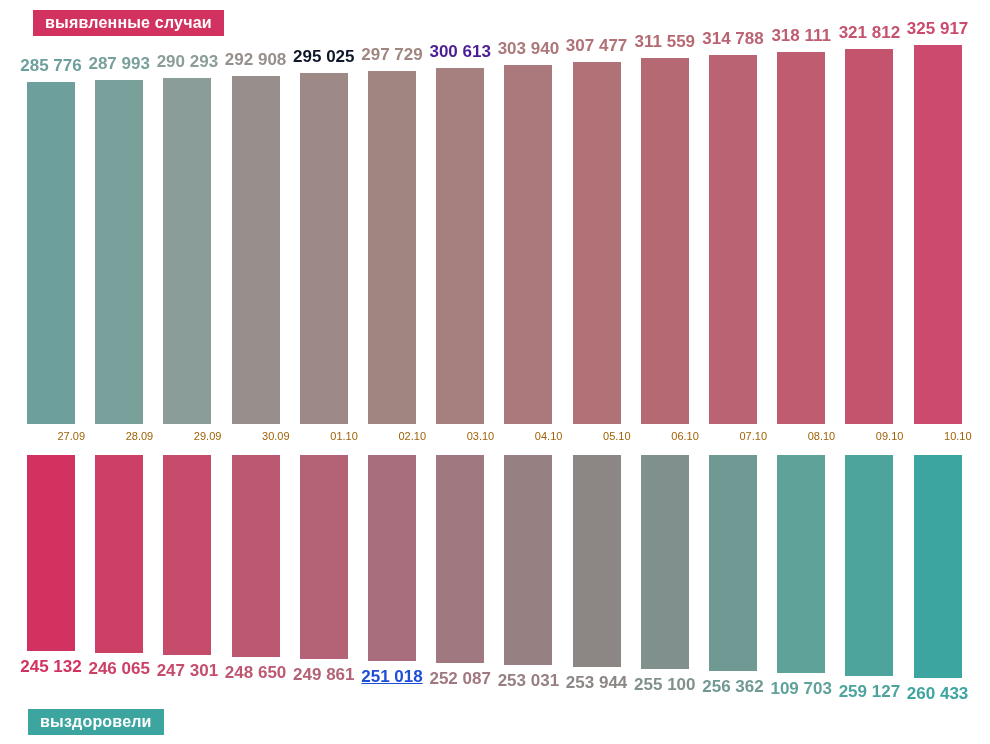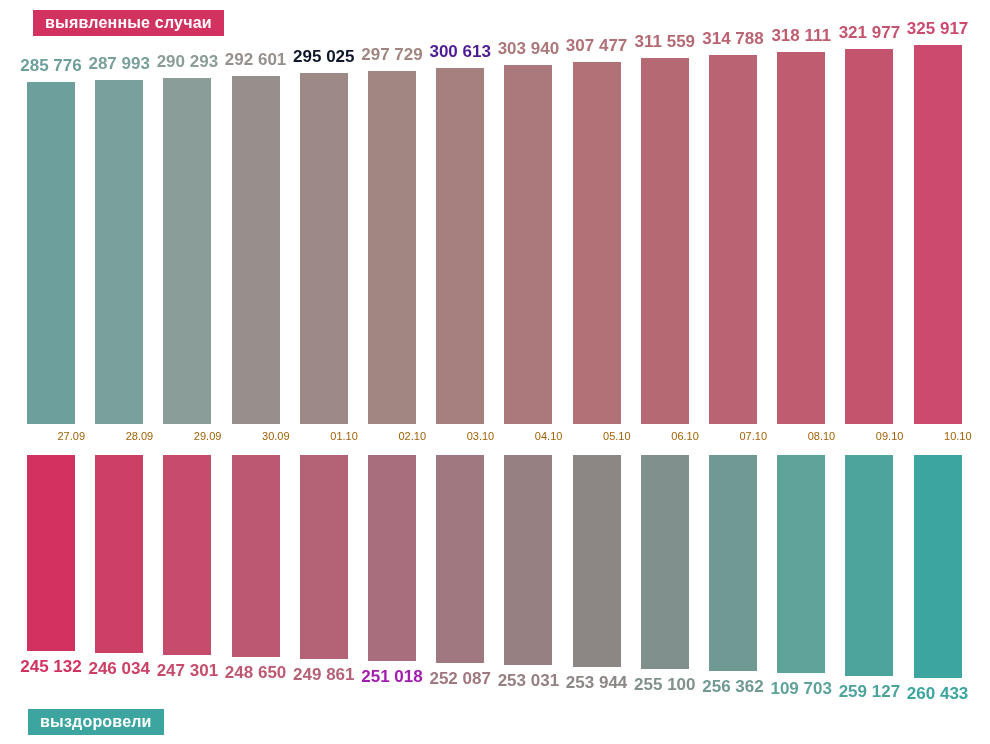--- a/index.html
+++ b/index.html
@@ -74,55 +74,55 @@
   <div class="badge" id="badge-cases" style="background: rgb(210, 50, 95);">выявленные случаи</div>
 
   <div id="bars-cases">
       <div class="bar" style="left: 27px; top: 82px; width: 48px; height: 342px; background: rgb(109, 160, 156);"></div>
       <div class="bar-label" style="left: 11px; top: 56px; width: 80px; color: rgb(109, 160, 156);">285 776</div>
       <div class="bar" style="left: 95.2px; top: 79.9565px; width: 48px; height: 344.044px; background: rgb(122, 160, 156);"></div>
       <div class="bar-label" style="left: 79.2px; top: 53.9565px; width: 80px; color: rgb(122, 160, 156);">287 993</div>
       <div class="bar" style="left: 163.4px; top: 77.8365px; width: 48px; height: 346.164px; background: rgb(138, 157, 152);"></div>
       <div class="bar-label" style="left: 147.4px; top: 51.8365px; width: 80px; color: rgb(138, 157, 152);">290 293</div>
       <div class="bar" style="left: 231.6px; top: 75.7091px; width: 48px; height: 348.291px; background: rgb(150, 143, 140);"></div>
-      <div class="bar-label" style="left: 215.6px; top: 49.7091px; width: 80px; color: rgb(150, 143, 140);">292 601</div>
+      <div class="bar-label" style="left: 215.6px; top: 49.7091px; width: 80px; color: rgb(150, 143, 140);">292 908</div>
       <div class="bar" style="left: 299.8px; top: 73.4747px; width: 48px; height: 350.525px; background: rgb(157, 138, 135);"></div>
       <div class="bar-label" style="left: 283.8px; top: 47.4747px; width: 80px; color: #0f172a;">295 025</div>
       <div class="bar" style="left: 368px; top: 70.9823px; width: 48px; height: 353.018px; background: rgb(160, 133, 129);"></div>
       <div class="bar-label" style="left: 352px; top: 44.9823px; width: 80px; color: rgb(160, 133, 129);">297 729</div>
       <div class="bar" style="left: 436.2px; top: 68.324px; width: 48px; height: 355.676px; background: rgb(166, 127, 127);"></div>
       <div class="bar-label" style="left: 420.2px; top: 42.324px; width: 80px; color: #4c1d95;">300 613</div>
       <div class="bar" style="left: 504.4px; top: 65.2573px; width: 48px; height: 358.743px; background: rgb(171, 120, 123);"></div>
       <div class="bar-label" style="left: 488.4px; top: 39.2573px; width: 80px; color: rgb(171, 120, 123);">303 940</div>
       <div class="bar" style="left: 572.6px; top: 61.9971px; width: 48px; height: 362.003px; background: rgb(176, 113, 119);"></div>
       <div class="bar-label" style="left: 556.6px; top: 35.9971px; width: 80px; color: rgb(176, 113, 119);">307 477</div>
       <div class="bar" style="left: 640.8px; top: 58.2345px; width: 48px; height: 365.766px; background: rgb(181, 106, 115);"></div>
       <div class="bar-label" style="left: 624.8px; top: 32.2345px; width: 80px; color: rgb(181, 106, 115);">311 559</div>
       <div class="bar" style="left: 709px; top: 55.2582px; width: 48px; height: 368.742px; background: rgb(186, 99, 114);"></div>
       <div class="bar-label" style="left: 693px; top: 29.2582px; width: 80px; color: rgb(186, 99, 114);">314 788</div>
       <div class="bar" style="left: 777.2px; top: 52.1952px; width: 48px; height: 371.805px; background: rgb(191, 92, 112);"></div>
       <div class="bar-label" style="left: 761.2px; top: 26.1952px; width: 80px; color: rgb(191, 92, 112);">318 111</div>
       <div class="bar" style="left: 845.4px; top: 48.7838px; width: 48px; height: 375.216px; background: rgb(196, 84, 110);"></div>
-      <div class="bar-label" style="left: 829.4px; top: 22.7838px; width: 80px; color: rgb(196, 84, 110);">321 977</div>
+      <div class="bar-label" style="left: 829.4px; top: 22.7838px; width: 80px; color: rgb(196, 84, 110);">321 812</div>
       <div class="bar" style="left: 913.6px; top: 45px; width: 48px; height: 379px; background: rgb(204, 74, 109);"></div>
       <div class="bar-label" style="left: 897.6px; top: 19px; width: 80px; color: rgb(204, 74, 109);">325 917</div>
     </div>
   <div id="bars-recovered">
       <div class="bar" style="left: 27px; top: 455px; width: 48px; height: 196px; background: rgb(210, 50, 95);"></div>
       <div class="bar-label" style="left: 11px; top: 657px; width: 80px; color: rgb(210, 50, 95);">245 132</div>
       <div class="bar" style="left: 95.2px; top: 455px; width: 48px; height: 197.662px; background: rgb(204, 64, 101);"></div>
-      <div class="bar-label" style="left: 79.2px; top: 658.662px; width: 80px; color: rgb(204, 64, 101);">246 034</div>
+      <div class="bar-label" style="left: 79.2px; top: 658.662px; width: 80px; color: rgb(204, 64, 101);">246 065</div>
       <div class="bar" style="left: 163.4px; top: 455px; width: 48px; height: 199.827px; background: rgb(197, 77, 107);"></div>
       <div class="bar-label" style="left: 147.4px; top: 660.827px; width: 80px; color: rgb(197, 77, 107);">247 301</div>
       <div class="bar" style="left: 231.6px; top: 455px; width: 48px; height: 202.208px; background: rgb(189, 88, 113);"></div>
       <div class="bar-label" style="left: 215.6px; top: 663.208px; width: 80px; color: rgb(189, 88, 113);">248 650</div>
       <div class="bar" style="left: 299.8px; top: 455px; width: 48px; height: 204.345px; background: rgb(180, 99, 119);"></div>
       <div class="bar-label" style="left: 283.8px; top: 665.345px; width: 80px; color: rgb(180, 99, 119);">249 861</div>
       <div class="bar" style="left: 368px; top: 455px; width: 48px; height: 206.386px; background: rgb(169, 110, 125);"></div>
-      <div class="bar-label" style="left: 352px; top: 667.386px; width: 80px; color: #a21caf;">251 018</div>
+      <div class="bar-label" style="left: 352px; top: 667.386px; width: 80px; color: #1d4ed8; text-decoration: underline;">251 018</div>
       <div class="bar" style="left: 436.2px; top: 455px; width: 48px; height: 208.273px; background: rgb(160, 120, 128);"></div>
       <div class="bar-label" style="left: 420.2px; top: 669.273px; width: 80px; color: rgb(160, 120, 128);">252 087</div>
       <div class="bar" style="left: 504.4px; top: 455px; width: 48px; height: 209.939px; background: rgb(150, 128, 130);"></div>
       <div class="bar-label" style="left: 488.4px; top: 670.939px; width: 80px; color: rgb(150, 128, 130);">253 031</div>
       <div class="bar" style="left: 572.6px; top: 455px; width: 48px; height: 211.55px; background: rgb(140, 135, 133);"></div>
       <div class="bar-label" style="left: 556.6px; top: 672.55px; width: 80px; color: rgb(140, 135, 133);">253 944</div>
       <div class="bar" style="left: 640.8px; top: 455px; width: 48px; height: 213.589px; background: rgb(128, 144, 140);"></div>
       <div class="bar-label" style="left: 624.8px; top: 674.589px; width: 80px; color: rgb(128, 144, 140);">255 100</div>
       <div class="bar" style="left: 709px; top: 455px; width: 48px; height: 215.816px; background: rgb(113, 153, 147);"></div>
       <div class="bar-label" style="left: 693px; top: 676.816px; width: 80px; color: rgb(113, 153, 147);">256 362</div>

